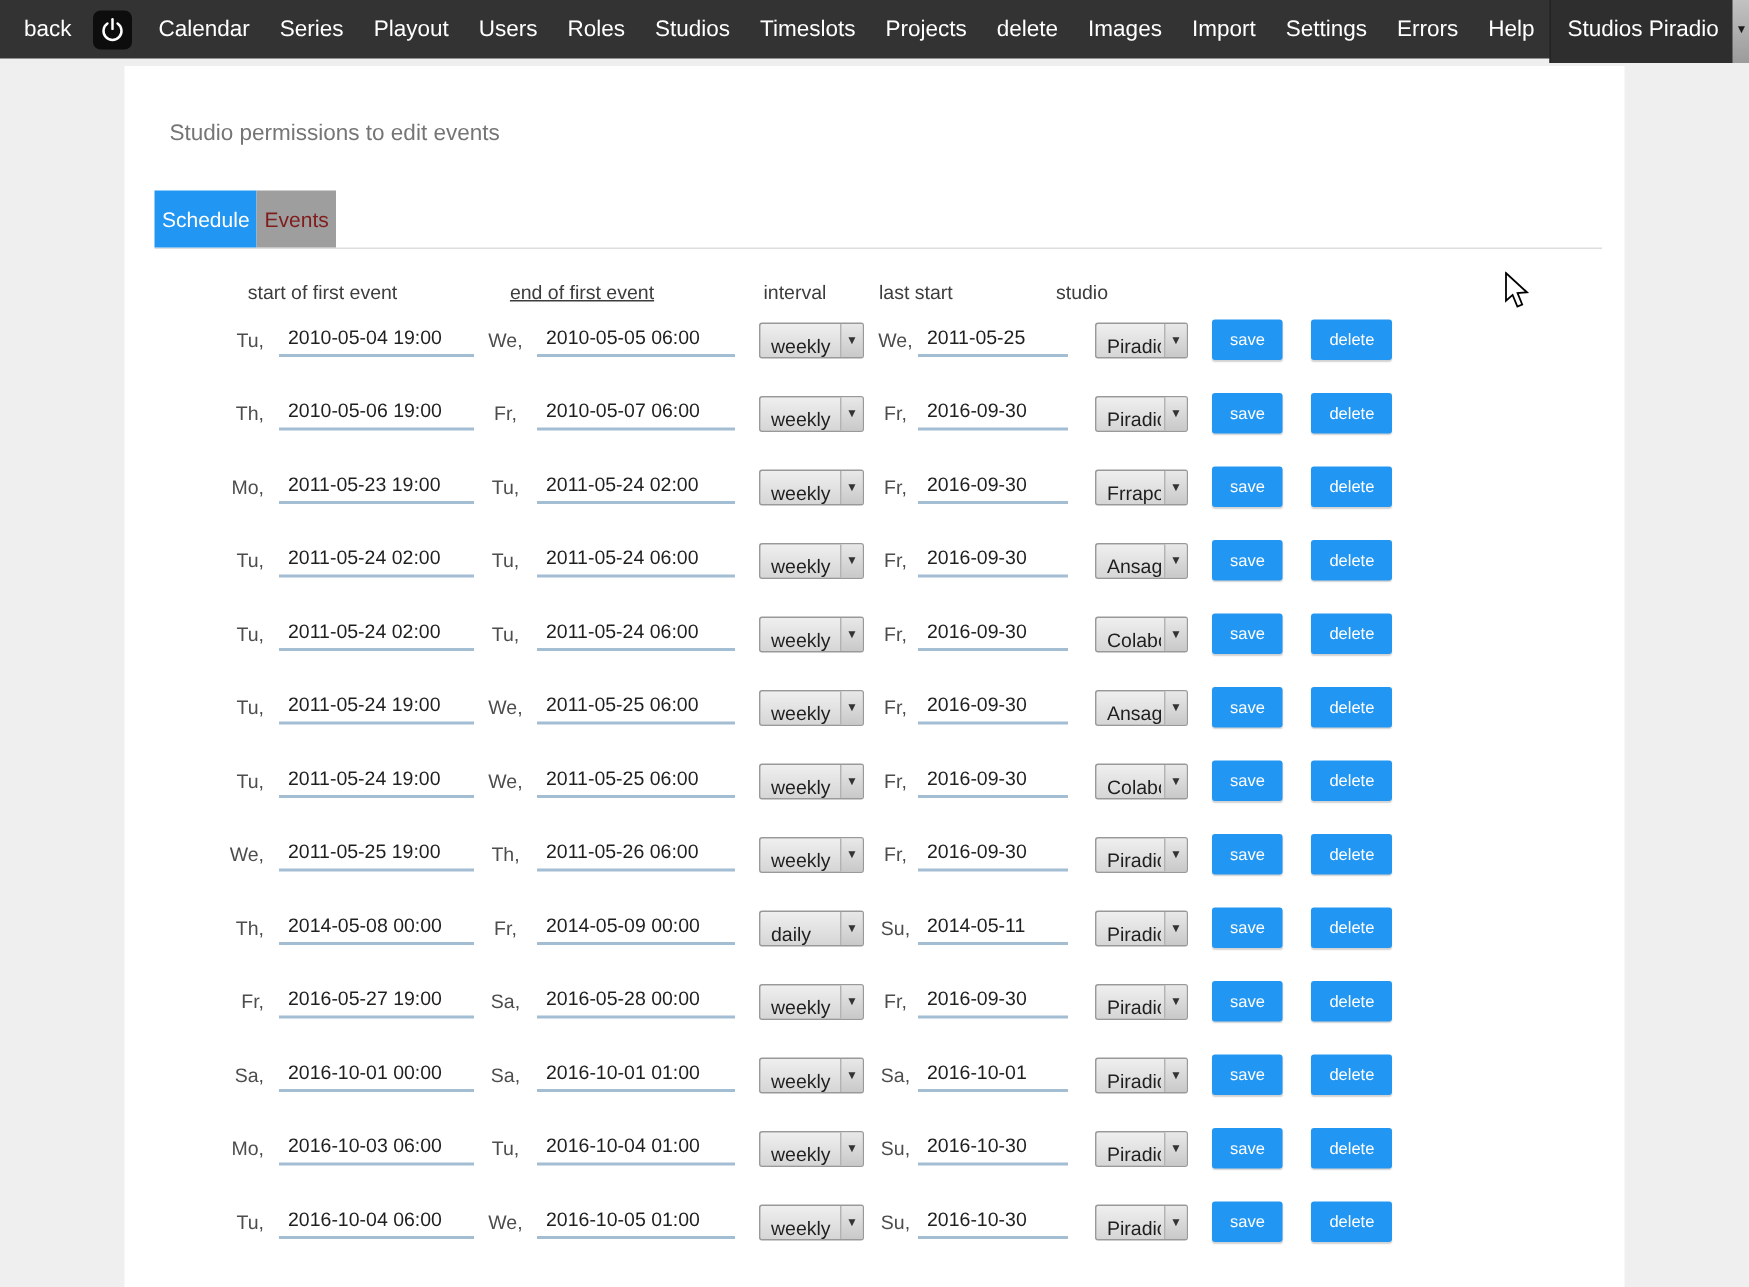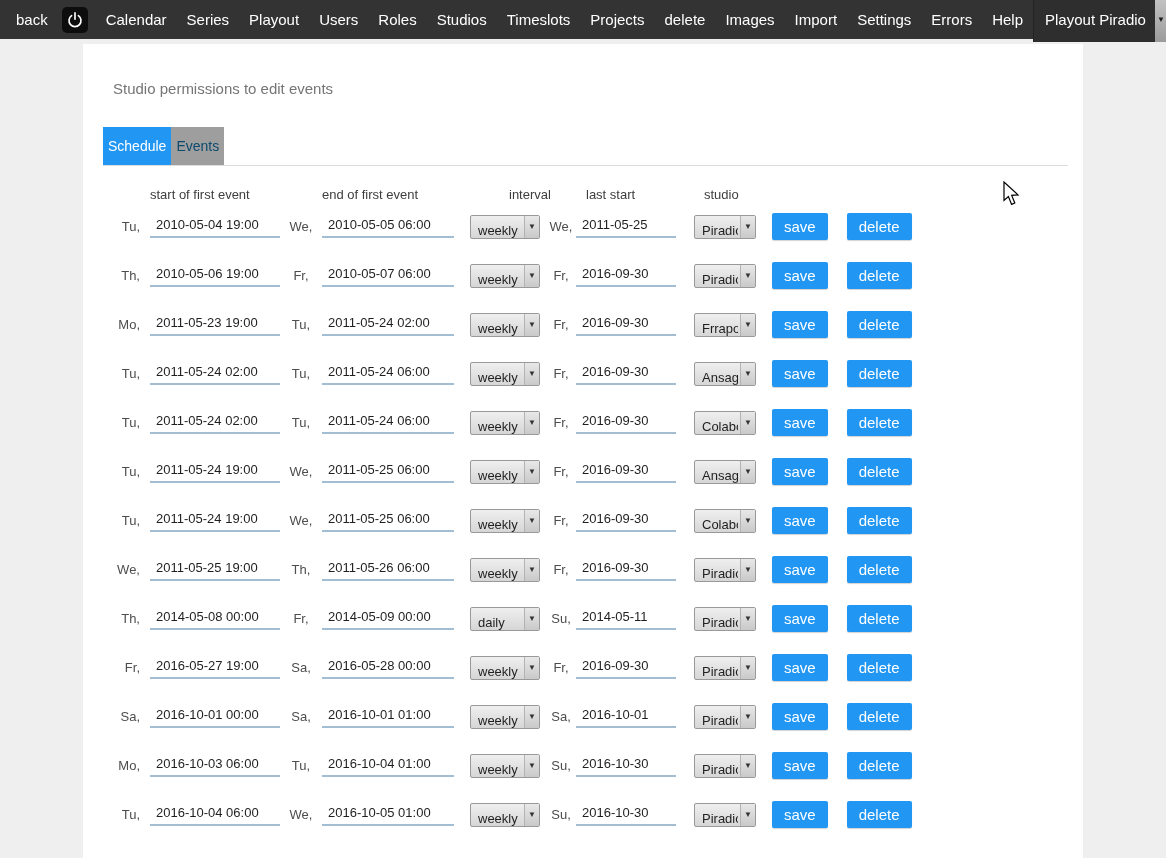--- a/index.html
+++ b/index.html
@@ -53,31 +53,31 @@
   }
   .tabs {
     display:flex; align-items:flex-end;
     margin:30px 15px 0 20px;
     border-bottom:1px solid #ddd;
   }
   .tab {
     padding:11px 5px; font-size:14px; cursor:pointer; white-space:nowrap;
   }
   .tab.active { background: var(--accent, #2196f3); color:#fff; }
-  .tab.inactive { background: var(--tab_inactive_bg, #9e9e9e); color:#0c4a6e; }
+  .tab.inactive { background: var(--tab_inactive_bg, #9e9e9e); color:#7f1d1d; }
 
   
   .thead { display:flex; margin-top:21px; font-size:13px; color:#3d3d3d; }
-  .h-start { margin-left:67px; width:130px; text-align:left; flex:none; }
-  .h-end   { margin-left:42px; width:132px; text-align:left; flex:none; }
+  .h-start { margin-left:67px; width:130px; text-align:center; flex:none; }
+  .h-end   { margin-left:42px; width:132px; text-align:center; flex:none;text-decoration:underline; }
   .h-int   { margin-left:16px; width:80px;  text-align:left;  flex:none;padding-left:39px; }
   .h-last  { margin-left:36px; width:100px; text-align:left;  flex:none; }
   .h-studio{ margin-left:18px; width:70px;  text-align:left;  flex:none; }
 
-  .row { display:flex; align-items:center; height:49px; }
+  .row { display:flex; align-items:center; height:49px;padding-left:36px; }
   .day { font-size:13px; color:#4d4d4d; flex:none; }
   .c-day1 { width:57px; text-align:right; }
   .c-day2 { width:26px; margin-left:8px; text-align:center; }
   .c-day3 { width:26px; margin-left:8px; text-align:center; }
   input.dt {
     border:none; outline:none; background:transparent;
     border-bottom:2px solid var(--underline, #a3bdd3);
     font-family:"Liberation Sans","DejaVu Sans",sans-serif;
     font-size:13px; color:#1f1f1f;
     padding:2px 2px 4px 6px; flex:none;
@@ -99,21 +99,21 @@
     background:linear-gradient(#e8e8e8,#c9c9c9);
     color:#333; font-size:8px;
     display:flex; align-items:center; justify-content:center; flex:none;
   }
   .c-int    { width:70px; margin-left:16px; }
   .c-studio { width:62px; margin-left:18px; }
   .btn {
     border:none; border-radius:2px; cursor:pointer;
     background: var(--accent, #2196f3); color:#fff;
     font-family:"Liberation Sans","DejaVu Sans",sans-serif;
-    font-size:15px; height:27px; padding:0 12px; flex:none;
+    font-size:11px; height:27px; padding:0 12px; flex:none;
     box-shadow:0 1px 1px rgba(0,0,0,.18);
   }
   .c-save { margin-left:16px; }
   .c-del  { margin-left:19px; }
 
   
   .cursor { position:absolute; left:1003px; top:181px; z-index:9; pointer-events:none; }
 </style>
 </head>
 <body>
@@ -135,21 +135,21 @@
   <span class="nav-item">Timeslots</span>
   <span class="nav-item">Projects</span>
   <span class="nav-item">delete</span>
   <span class="nav-item">Images</span>
   <span class="nav-item">Import</span>
   <span class="nav-item">Settings</span>
   <span class="nav-item">Errors</span>
   <span class="nav-item">Help</span>
 
   <div class="tb-sel first">
-    <span>Playout Piradio</span>
+    <span>Studios Piradio</span>
     <span class="tb-sel-arrow">▼</span>
   </div>
   <div class="tb-sel">
     
     
   </div>
 
 </div>
 
 <div class="card">

